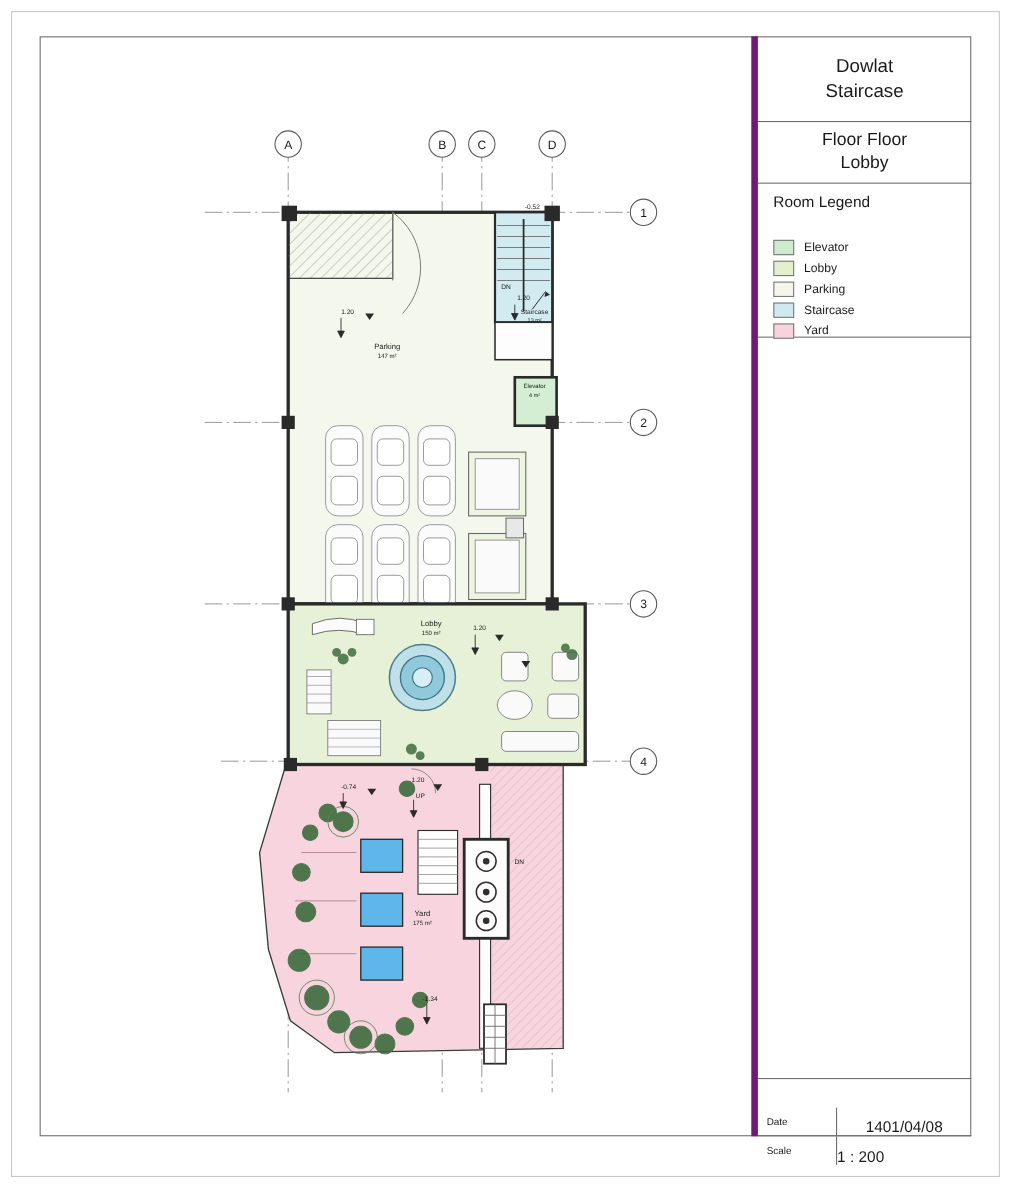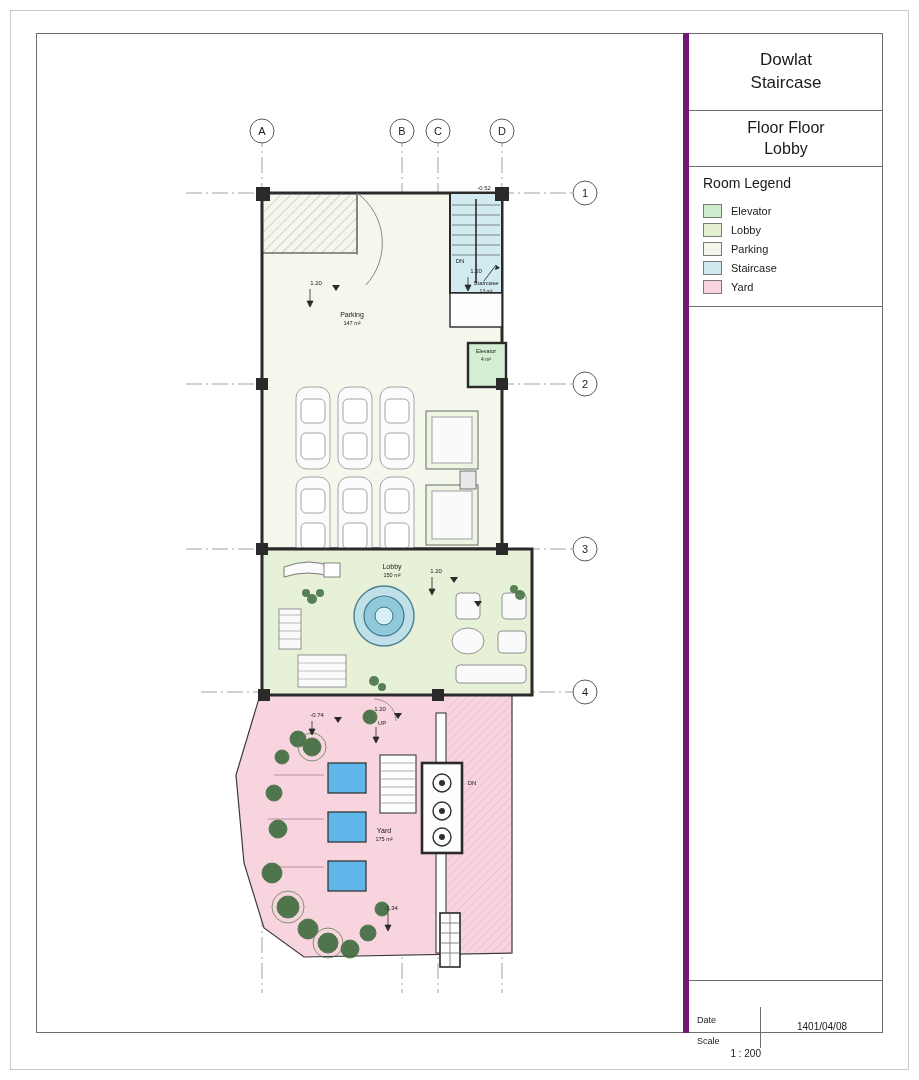--- a/index.html
+++ b/index.html
@@ -63,21 +63,21 @@
     padding: 0 8px;
   }
   #tb-legend {
     height: 140px;
     padding: 8px 0 0 14px;
     box-sizing: border-box;
     border-bottom: 1px solid #6f6f6f;
   }
   #legend-title {
     font-size: 14px;
-    margin-bottom: 13px;
+    margin-bottom: 27px;
   }
   .legend-row {
     display: flex;
     align-items: center;
     margin-bottom: 5px;
   }
   .legend-swatch {
     width: 17px; height: 12px;
     border: 1px solid #7a7a7a;
     margin-right: 9px;
@@ -92,34 +92,34 @@
     border-bottom: 1px solid #6f6f6f;
   }
   #tb-date, #tb-scale {
     position: absolute;
     height: 26px;
     display: flex;
     align-items: flex-end;
     margin-top: 26px;
   }
   #tb-date { top: 948px; }
-  #tb-scale { top: 974px; flex-direction: column; }
+  #tb-scale { top: 974px; }
   .tb-key {
     width: 72px;
     font-size: 9px;
     padding-left: 8px;
     box-sizing: border-box;
     height: 100%;
     display: flex; align-items: center;
     border-right: 1px solid #6f6f6f;
   }
   .tb-val {
     flex: 1;
     text-align: center;
-    font-size: 10px;
+    font-size: 14px;
   }
 
   
   #drawing {
     position: absolute;
     left: 25px; top: 22px;
     width: 647px; height: 1000px;
     overflow: hidden;
   }
   #drawing svg { display: block; }

